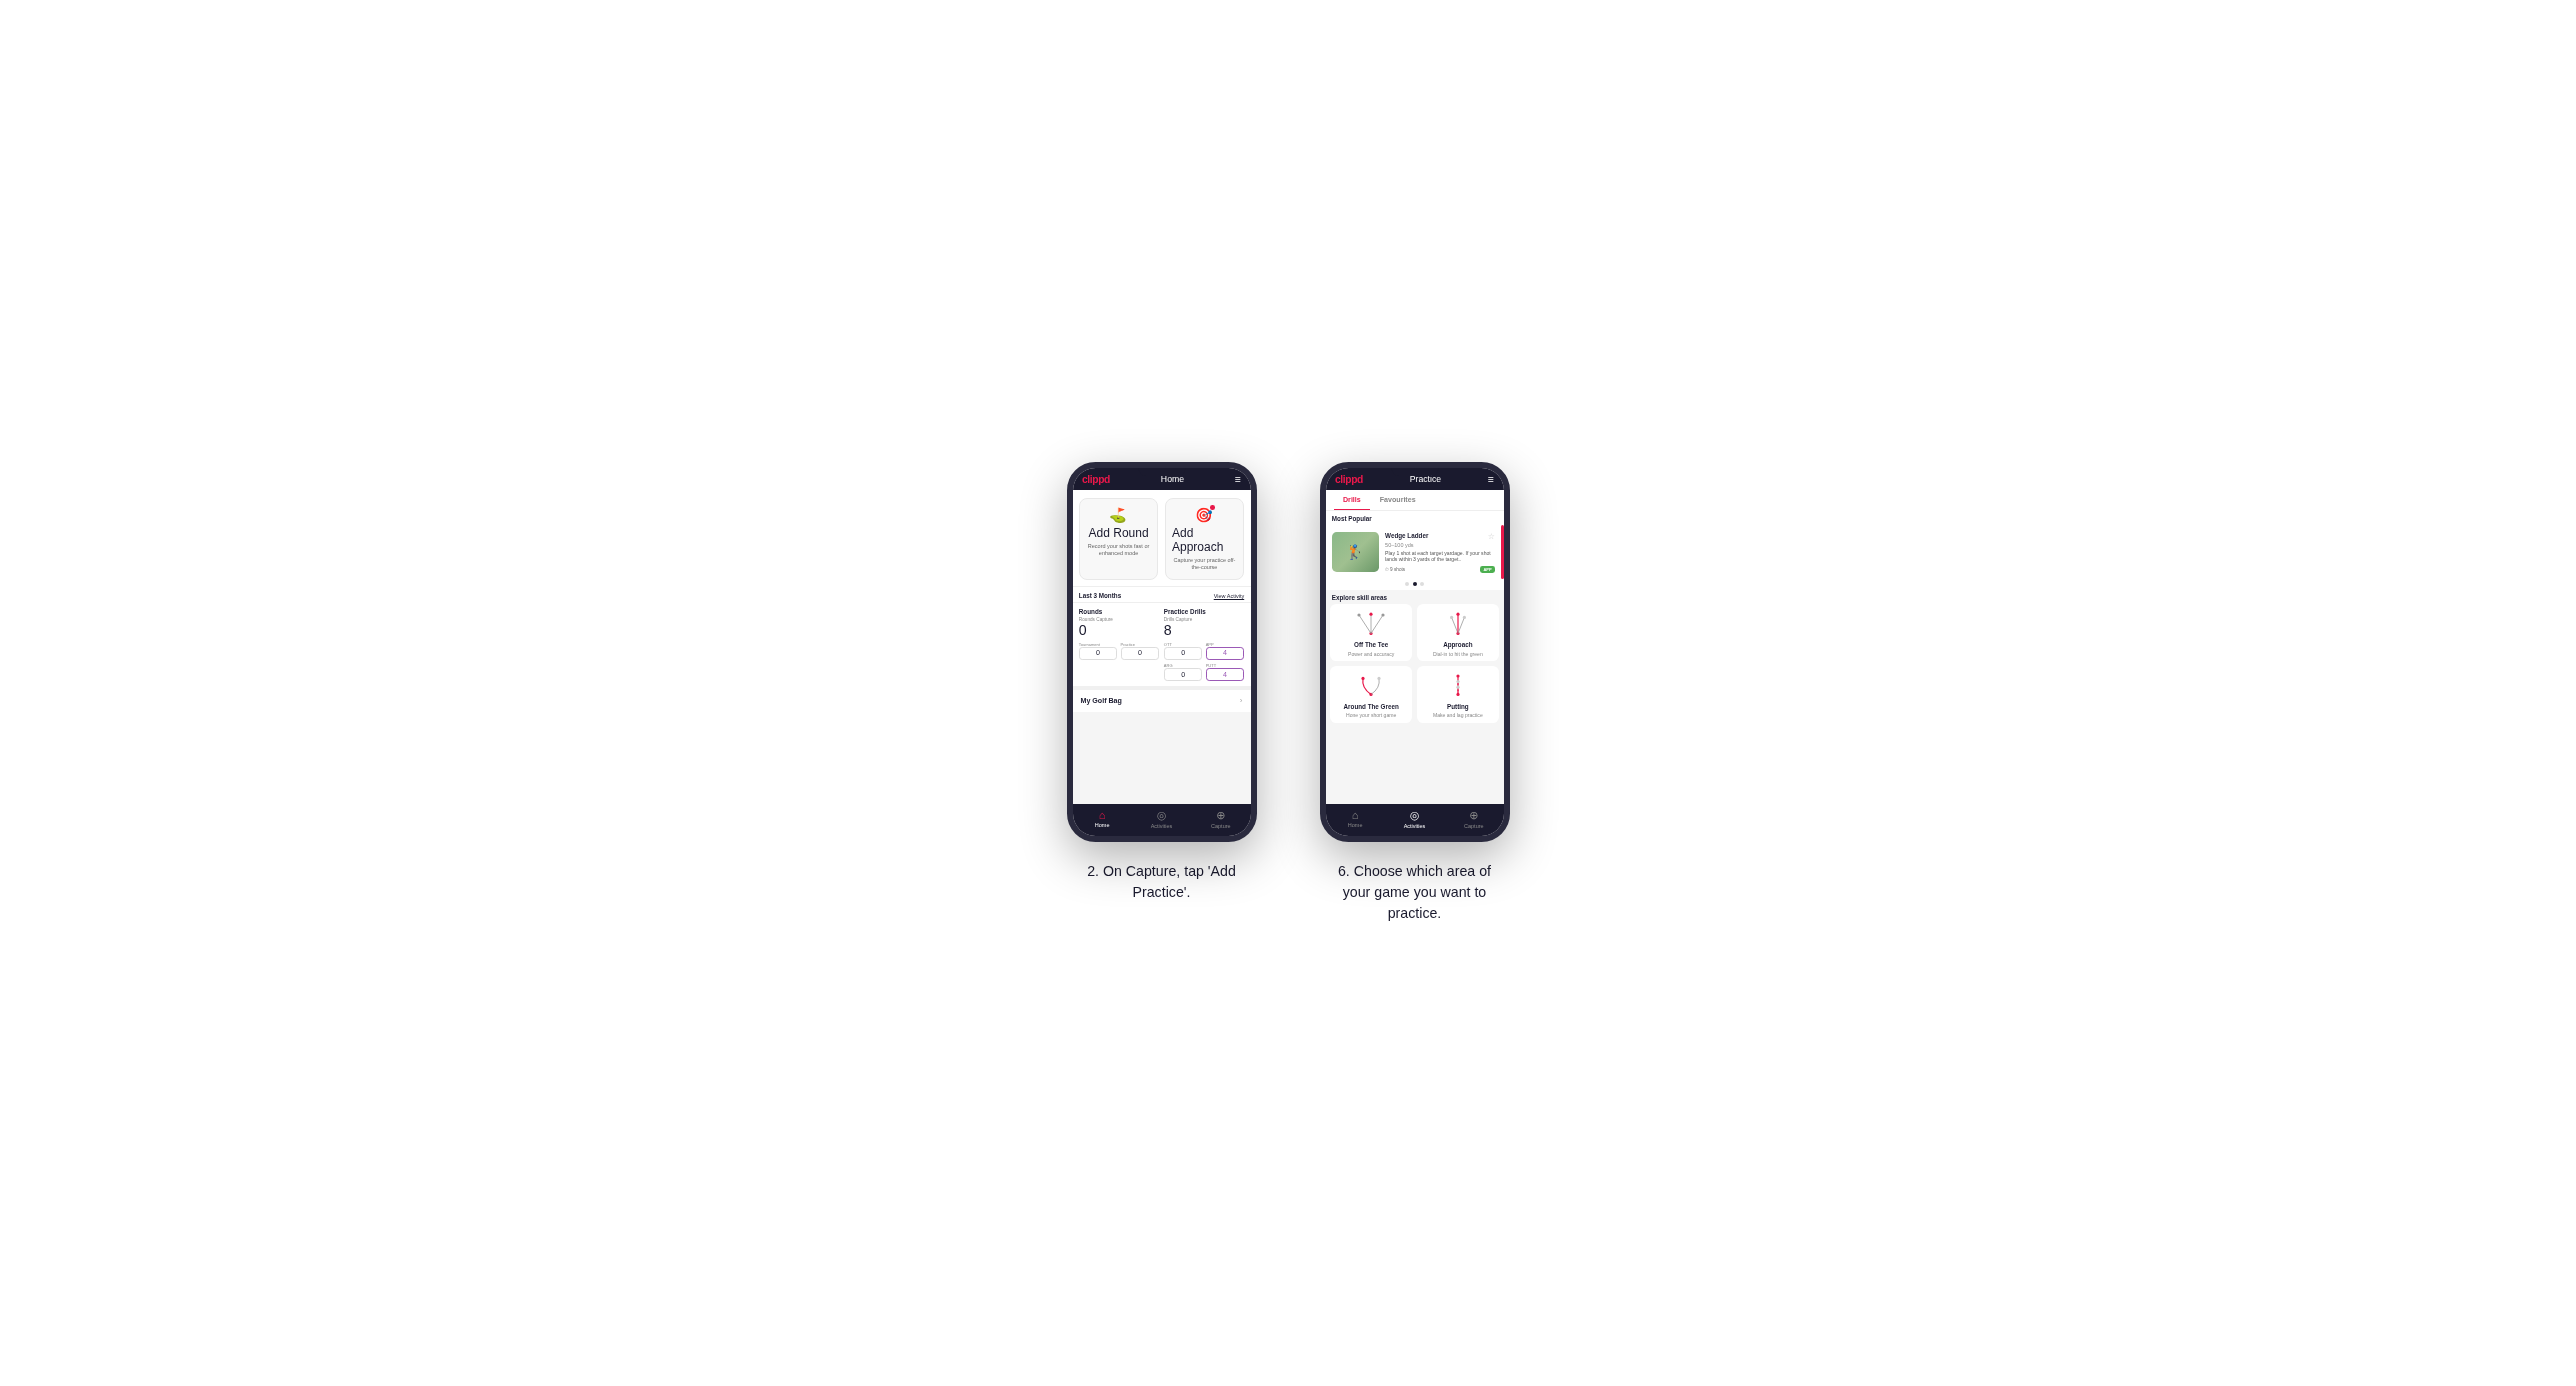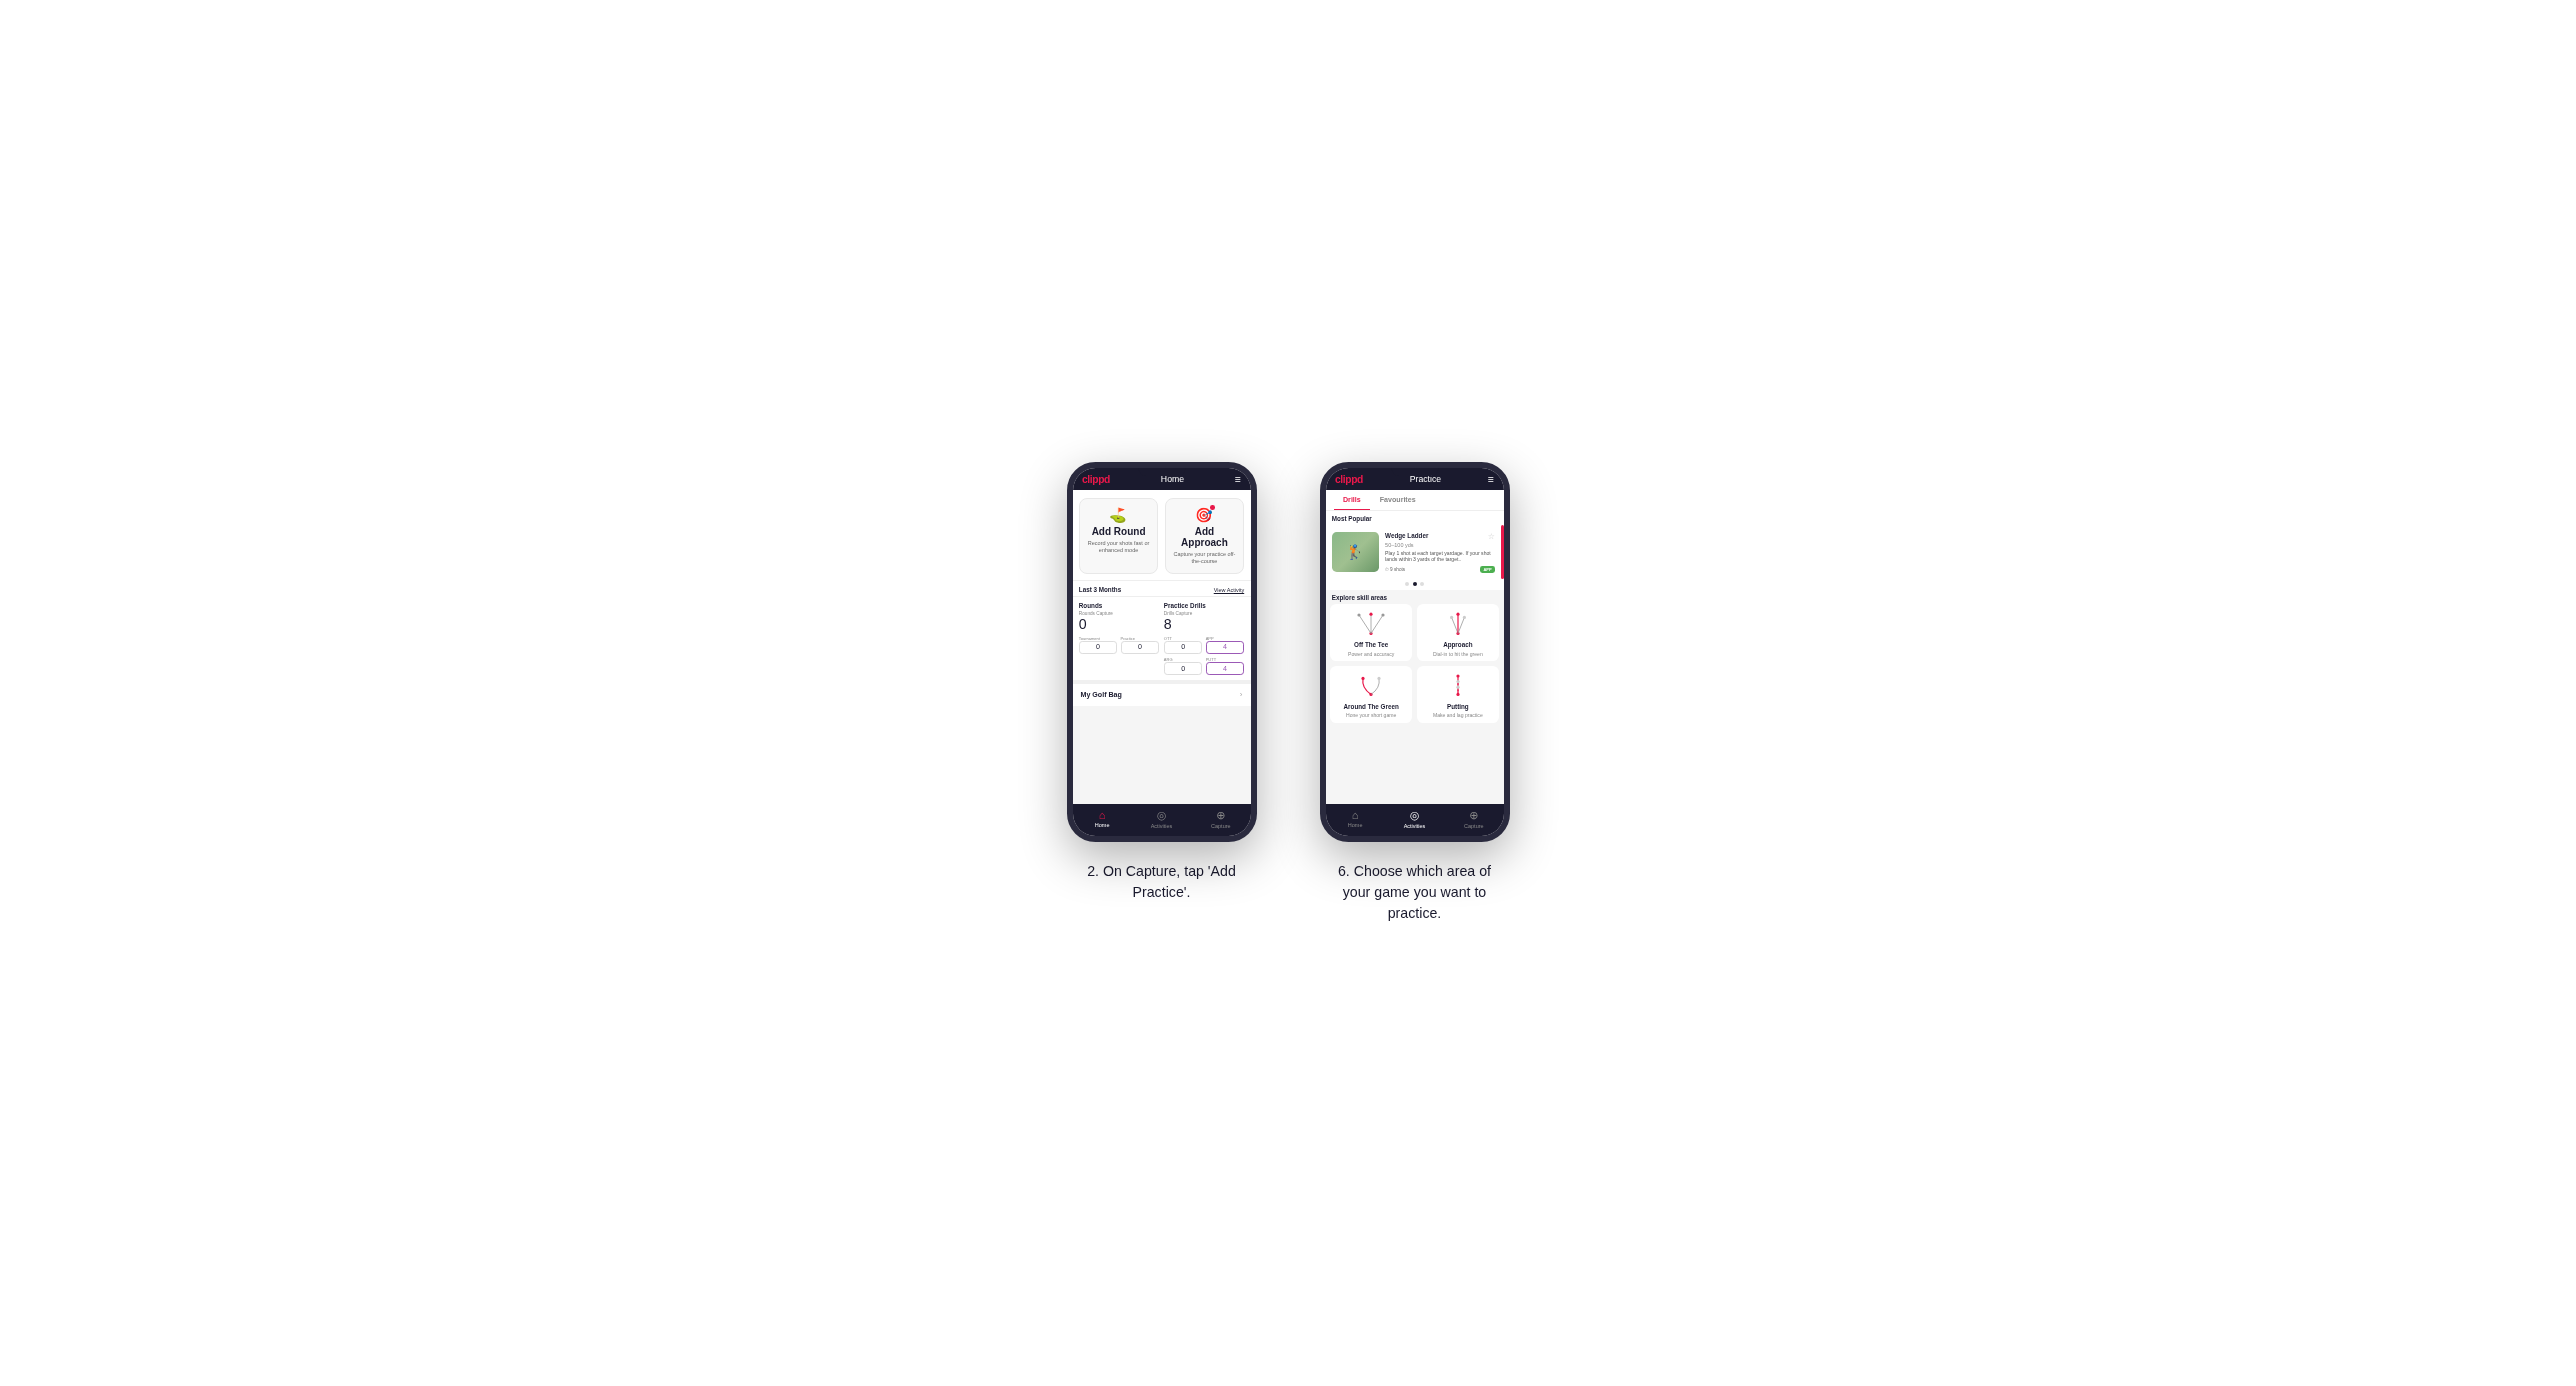--- a/index.html
+++ b/index.html
@@ -117,24 +117,24 @@
       content: '';
       position: absolute;
       top: -1.6px;
       right: -1.6px;
       width: 4.7px;
       height: 4.7px;
       background: #e8184a;
       border-radius: 50%;
     }
     .action-title {
-      font-size: 10px;
-      font-weight: 700;
-      color: #1a1a2e;
-      text-align: center;
+      font-size: 12px;
+      font-weight: 400;
+      color: #1a1a2e;
+      text-align: left;
     }
     .action-desc {
       font-size: 5.5px;
       color: #666;
       text-align: center;
       line-height: 1.3;
     }
     .activity-header {
       display: flex;
       justify-content: space-between;

